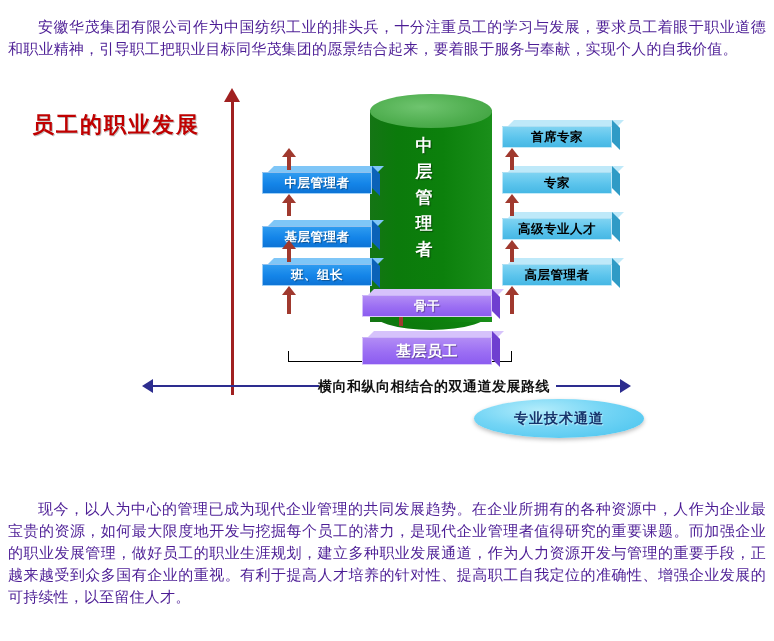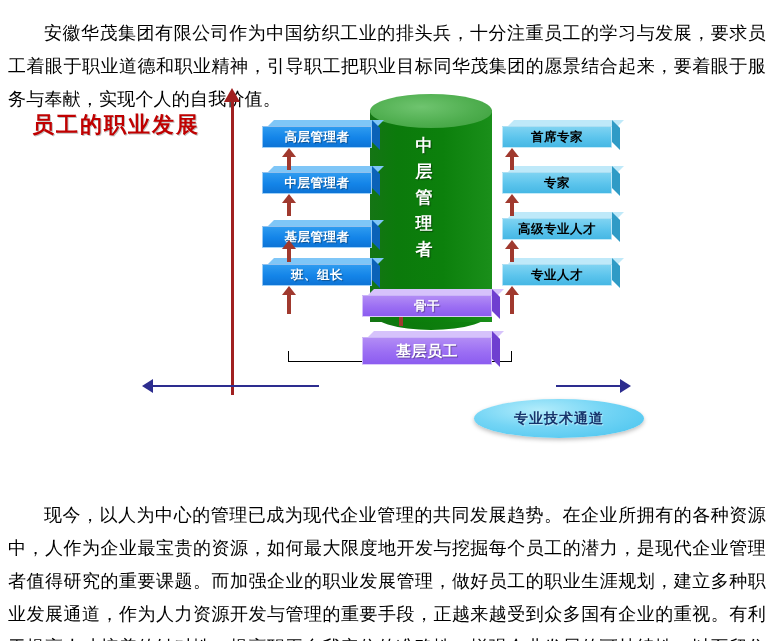--- a/index.html
+++ b/index.html
@@ -11,23 +11,23 @@
     width: 774px;
     height: 641px;
     position: relative;
     font-family: "DejaVu Sans", "Liberation Sans", sans-serif;
     overflow: hidden;
   }
 
   
   .para {
     position: absolute;
-    color: #000000;
-    font-size: 18px;
-    line-height: 33px;
+    color: #4c1d95;
+    font-size: 15px;
+    line-height: 22px;
     letter-spacing: 0.2px;
     text-indent: 2em;
     text-align: justify;
   }
   #para-top  { left: 8px;  top: 16px;  width: 758px; }
   #para-bot  { left: 8px;  top: 498px; width: 758px; }
 
   
   #diagram {
     position: absolute;
@@ -326,83 +326,78 @@
   <div id="diagram-title">员工的职业发展</div>
 
   <div id="vaxis-head"></div>
   <div id="vaxis-line"></div>
 
   <div id="cyl-bottom"></div>
   <div id="cyl-body"></div>
   <div id="cyl-top"></div>
   <div id="cyl-label">中层管理者</div>
 
-  <div class="box3d box-mgmt" id="box-mgmt-0" style="left:262px; top:32px;">
+
+  <div class="box3d box-mgmt" id="box-mgmt-1" style="left:262px; top:78px;">
+    <div class="topface"></div>
+    <div class="sideface"></div>
+    <div class="face">中层管理者</div>
+  </div>
+
+  <div class="box3d box-mgmt" id="box-mgmt-2" style="left:262px; top:124px;margin-top:8px;">
+    <div class="topface"></div>
+    <div class="sideface"></div>
+    <div class="face">基层管理者</div>
+  </div>
+
+  <div class="box3d box-mgmt" id="box-mgmt-3" style="left:262px; top:170px;">
+    <div class="topface"></div>
+    <div class="sideface"></div>
+    <div class="face">班、组长</div>
+  </div>
+
+  <div class="uparrow" style="left:282px; top:60px; height:22px;">
+    <div class="head"></div>
+    <div class="stem" style="height:15px;"></div>
+  </div>
+  <div class="uparrow" style="left:282px; top:106px; height:22px;">
+    <div class="head"></div>
+    <div class="stem" style="height:15px;"></div>
+  </div>
+  <div class="uparrow" style="left:282px; top:152px; height:22px;">
+    <div class="head"></div>
+    <div class="stem" style="height:15px;"></div>
+  </div>
+  <div class="uparrow" style="left:282px; top:198px; height:28px;">
+    <div class="head"></div>
+    <div class="stem" style="height:22px;"></div>
+  </div>
+
+  <div class="box3d box-tech" id="box-tech-0" style="left:502px; top:32px;">
+    <div class="topface"></div>
+    <div class="sideface"></div>
+    <div class="face">首席专家</div>
+  </div>
+
+  <div class="box3d box-tech" id="box-tech-1" style="left:502px; top:78px;">
+    <div class="topface"></div>
+    <div class="sideface"></div>
+    <div class="face">专家</div>
+  </div>
+
+  <div class="box3d box-tech" id="box-tech-2" style="left:502px; top:124px;">
+    <div class="topface"></div>
+    <div class="sideface"></div>
+    <div class="face">高级专业人才</div>
+  </div>
+
+  <div class="box3d box-tech" id="box-tech-3" style="left:502px; top:170px;">
     <div class="topface"></div>
     <div class="sideface"></div>
     <div class="face">高层管理者</div>
-  </div>
-
-  <div class="box3d box-mgmt" id="box-mgmt-1" style="left:262px; top:78px;">
-    <div class="topface"></div>
-    <div class="sideface"></div>
-    <div class="face">中层管理者</div>
-  </div>
-
-  <div class="box3d box-mgmt" id="box-mgmt-2" style="left:262px; top:124px;margin-top:8px;">
-    <div class="topface"></div>
-    <div class="sideface"></div>
-    <div class="face">基层管理者</div>
-  </div>
-
-  <div class="box3d box-mgmt" id="box-mgmt-3" style="left:262px; top:170px;">
-    <div class="topface"></div>
-    <div class="sideface"></div>
-    <div class="face">班、组长</div>
-  </div>
-
-  <div class="uparrow" style="left:282px; top:60px; height:22px;">
-    <div class="head"></div>
-    <div class="stem" style="height:15px;"></div>
-  </div>
-  <div class="uparrow" style="left:282px; top:106px; height:22px;">
-    <div class="head"></div>
-    <div class="stem" style="height:15px;"></div>
-  </div>
-  <div class="uparrow" style="left:282px; top:152px; height:22px;">
-    <div class="head"></div>
-    <div class="stem" style="height:15px;"></div>
-  </div>
-  <div class="uparrow" style="left:282px; top:198px; height:28px;">
-    <div class="head"></div>
-    <div class="stem" style="height:22px;"></div>
-  </div>
-
-  <div class="box3d box-tech" id="box-tech-0" style="left:502px; top:32px;">
-    <div class="topface"></div>
-    <div class="sideface"></div>
-    <div class="face">首席专家</div>
-  </div>
-
-  <div class="box3d box-tech" id="box-tech-1" style="left:502px; top:78px;">
-    <div class="topface"></div>
-    <div class="sideface"></div>
-    <div class="face">专家</div>
-  </div>
-
-  <div class="box3d box-tech" id="box-tech-2" style="left:502px; top:124px;">
-    <div class="topface"></div>
-    <div class="sideface"></div>
-    <div class="face">高级专业人才</div>
-  </div>
-
-  <div class="box3d box-tech" id="box-tech-3" style="left:502px; top:170px;">
-    <div class="topface"></div>
-    <div class="sideface"></div>
-    <div class="face">专业人才</div>
   </div>
 
   <div class="uparrow" style="left:505px; top:60px; height:22px;">
     <div class="head"></div>
     <div class="stem" style="height:15px;"></div>
   </div>
   <div class="uparrow" style="left:505px; top:106px; height:22px;">
     <div class="head"></div>
     <div class="stem" style="height:15px;"></div>
   </div>
@@ -439,19 +434,20 @@
     <div class="topface"></div>
     <div class="sideface" style="height:28px;"></div>
     <div class="face" style="height:28px;">基层员工</div>
   </div>
 
   <div id="haxis">
     <div class="head-l"></div>
     <div class="line-l"></div>
     <div class="line-r"></div>
     <div class="head-r"></div>
+    <div id="haxis-label">横向和纵向相结合的双通道发展路线</div>
   </div>
 
   <div class="pill" id="pill-tech">专业技术通道</div>
 
 </div>
 
 <div class="para" id="para-bot">现今，以人为中心的管理已成为现代企业管理的共同发展趋势。在企业所拥有的各种资源中，人作为企业最宝贵的资源，如何最大限度地开发与挖掘每个员工的潜力，是现代企业管理者值得研究的重要课题。而加强企业的职业发展管理，做好员工的职业生涯规划，建立多种职业发展通道，作为人力资源开发与管理的重要手段，正越来越受到众多国有企业的重视。有利于提高人才培养的针对性、提高职工自我定位的准确性、增强企业发展的可持续性，以至留住人才。</div>
 
 </body></html>

